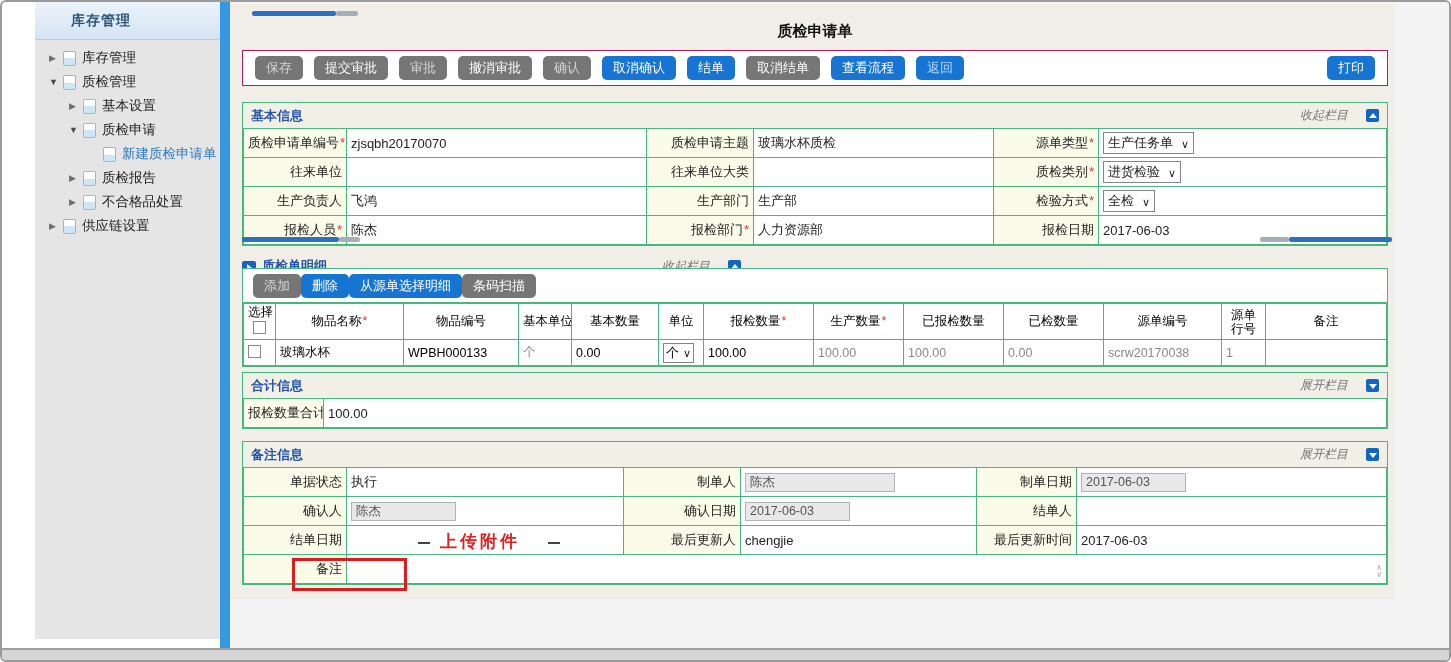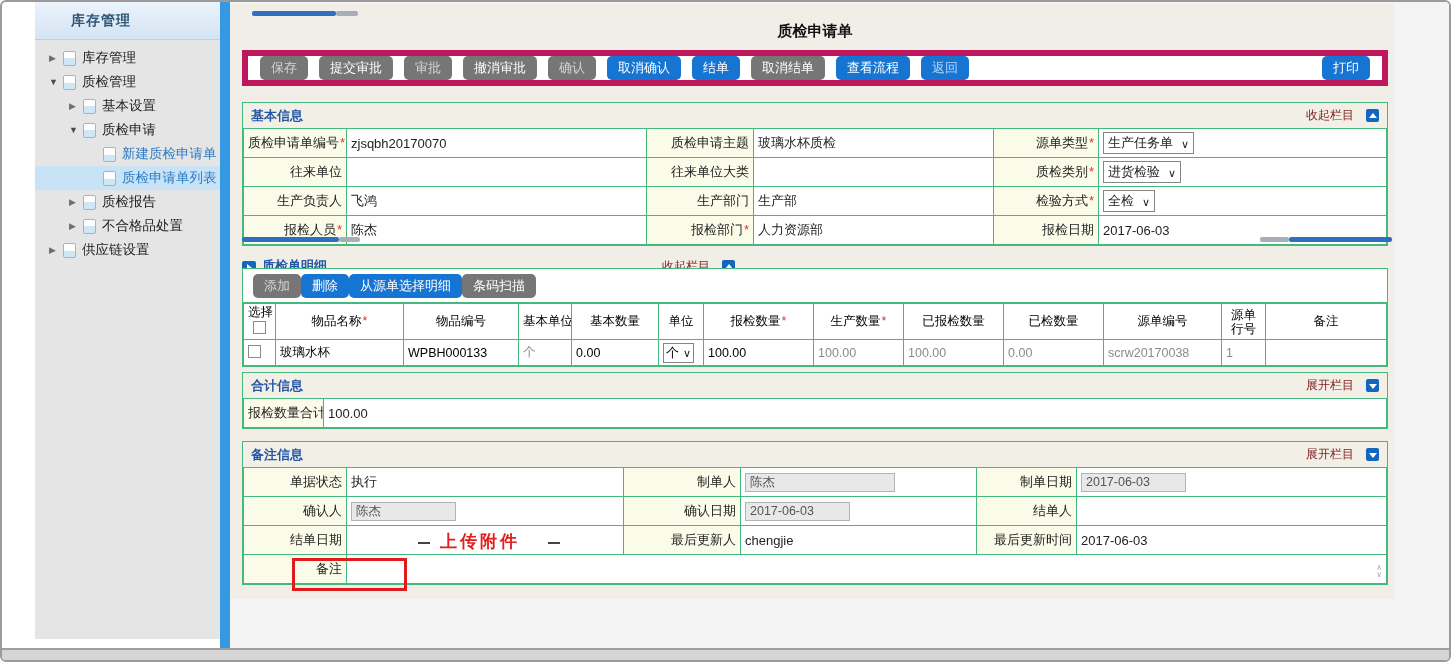--- a/index.html
+++ b/index.html
@@ -28,30 +28,30 @@
   
   .main { position:absolute; left:228px; right:0; top:0; bottom:12px; background:#f4f4f4; overflow:hidden; }
   .formpage { position:absolute; left:0; top:2px; width:1164px; height:595px; background:#f1eee8; }
 
   .hscroll { position:absolute; height:5px; display:flex; }
   .hs-thumb { height:5px; border-radius:2px; }
   .hs-blue { background:#2e6fc0; } .hs-gray { background:#a6aeb8; }
 
   .page-title { position:absolute; left:12px; width:1146px; top:18px; text-align:center; font-size:15px; font-weight:bold; color:#111; }
 
-  .toolbar { position:absolute; left:12px; top:46px; width:1146px; height:36px; border:6px solid #be185d; background:#fff; display:flex; align-items:center; gap:11px; padding:0 12px; }
+  .toolbar { position:absolute; left:12px; top:46px; width:1146px; height:36px; border:1px solid #be185d; background:#fff; display:flex; align-items:center; gap:11px; padding:0 12px; }
   .btn { height:24px; padding:0 11px; border:none; border-radius:5px; font-size:13px; color:#fff; cursor:pointer; font-family:inherit; white-space:nowrap; }
   .btn.gray { background:#767676; } .btn.blue { background:#1674d2; }
   .btn.dim { color:rgba(255,255,255,0.68); }
   .btn.print { margin-left:auto; }
 
   .section { position:absolute; left:12px; width:1146px; border:1px solid #45b87d; background:#fff; }
   .sec-header { height:25px; background:#f2efe7; display:flex; align-items:center; padding:0 8px; }
   .sec-title { font-size:13px; font-weight:bold; color:#2456a8; }
-  .sec-toggle { margin-left:auto; display:flex; align-items:center; gap:12px; font-size:12px; color:#7f1d1d; cursor:pointer; }
+  .sec-toggle { margin-left:auto; display:flex; align-items:center; gap:18px; font-size:12px; color:#737373; cursor:pointer;font-style:italic; }
   .sq { width:13px; height:13px; background:#1465c0; border-radius:2px; position:relative; display:inline-block; }
   .sq::after { content:""; position:absolute; left:3px; border-left:4px solid transparent; border-right:4px solid transparent; }
   .sq.up::after { top:4px; border-bottom:5px solid #fff; }
   .sq.down::after { top:5px; border-top:5px solid #fff; }
   .sq.right { width:14px; height:14px; } .sq.right::after { left:5px; top:3px; border-top:4px solid transparent; border-bottom:4px solid transparent; border-left:5px solid #fff; border-right:none; }
 
   table.grid { border-collapse:collapse; table-layout:fixed; width:100%; font-size:13px; }
   table.grid td, table.grid th { border:1px solid #45b87d; padding:0 4px; overflow:hidden; white-space:nowrap; }
   td.lbl { background:#fafbe8; text-align:right; color:#222; height:29px; }
   td.val { background:#fff; color:#222; }
@@ -106,24 +106,20 @@
         <span class="tree-label">基本设置</span>
       </div>
       <div class="tree-item lvl1">
         <span class="tw expanded"></span>
         <span class="doc"></span>
         <span class="tree-label">质检申请</span>
       </div>
       <div class="tree-item lvl2">
         <span class="doc"></span>
         <span class="tree-label link">新建质检申请单</span>
-      </div>
-      <div class="tree-item lvl2 selected">
-        <span class="doc"></span>
-        <span class="tree-label link">质检申请单列表</span>
       </div>
       <div class="tree-item lvl1">
         <span class="tw collapsed"></span>
         <span class="doc"></span>
         <span class="tree-label">质检报告</span>
       </div>
       <div class="tree-item lvl1">
         <span class="tw collapsed"></span>
         <span class="doc"></span>
         <span class="tree-label">不合格品处置</span>

